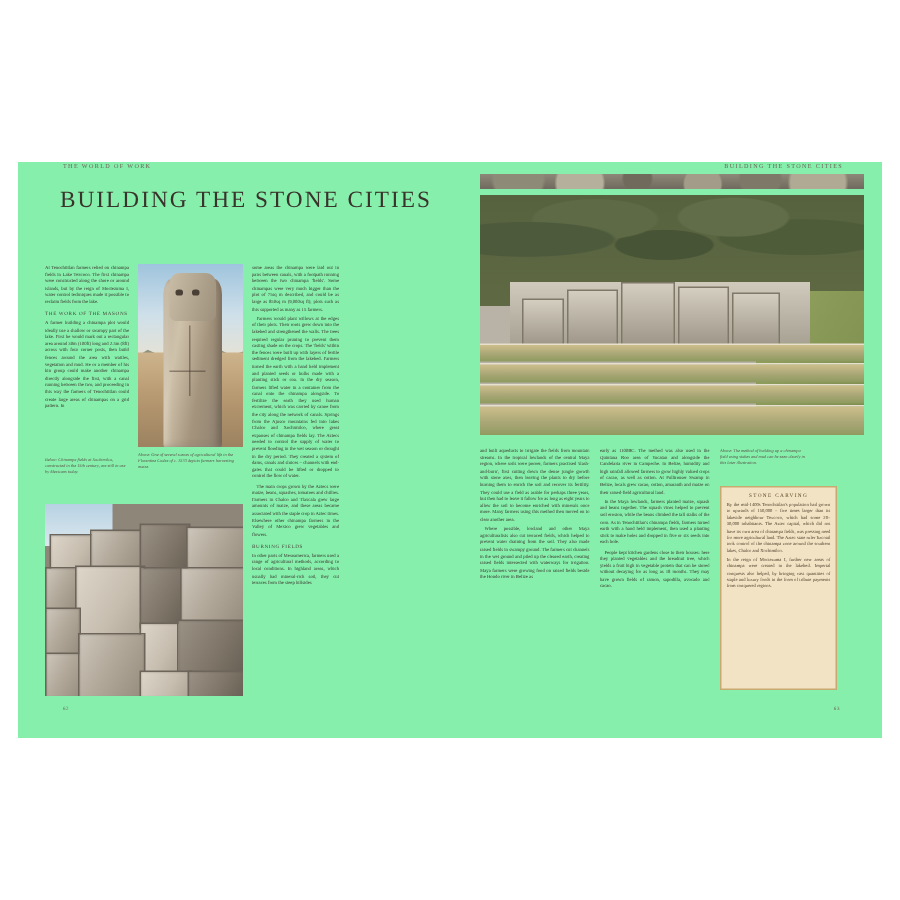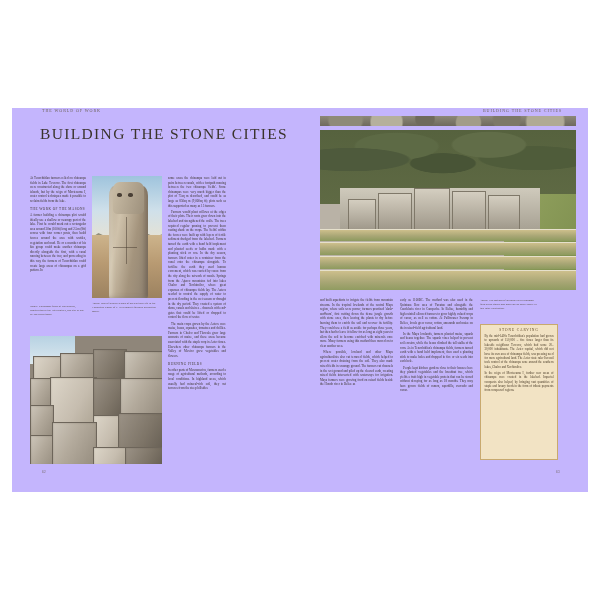--- a/index.html
+++ b/index.html
@@ -25,21 +25,21 @@
     background: #ffffff;
   }
 
   
   .sheet {
     position: absolute;
     left: 12px;
     top: 108px;
     width: 576px;
     height: 384px;
-    background: #c4b5fd;
+    background: #86efac;
   }
 
   
   .runhead {
     position: absolute;
     top: 0;
     font-family: "Liberation Serif", serif;
     font-size: 4.1px;
     letter-spacing: 0.9px;
     color: #6d6258;

